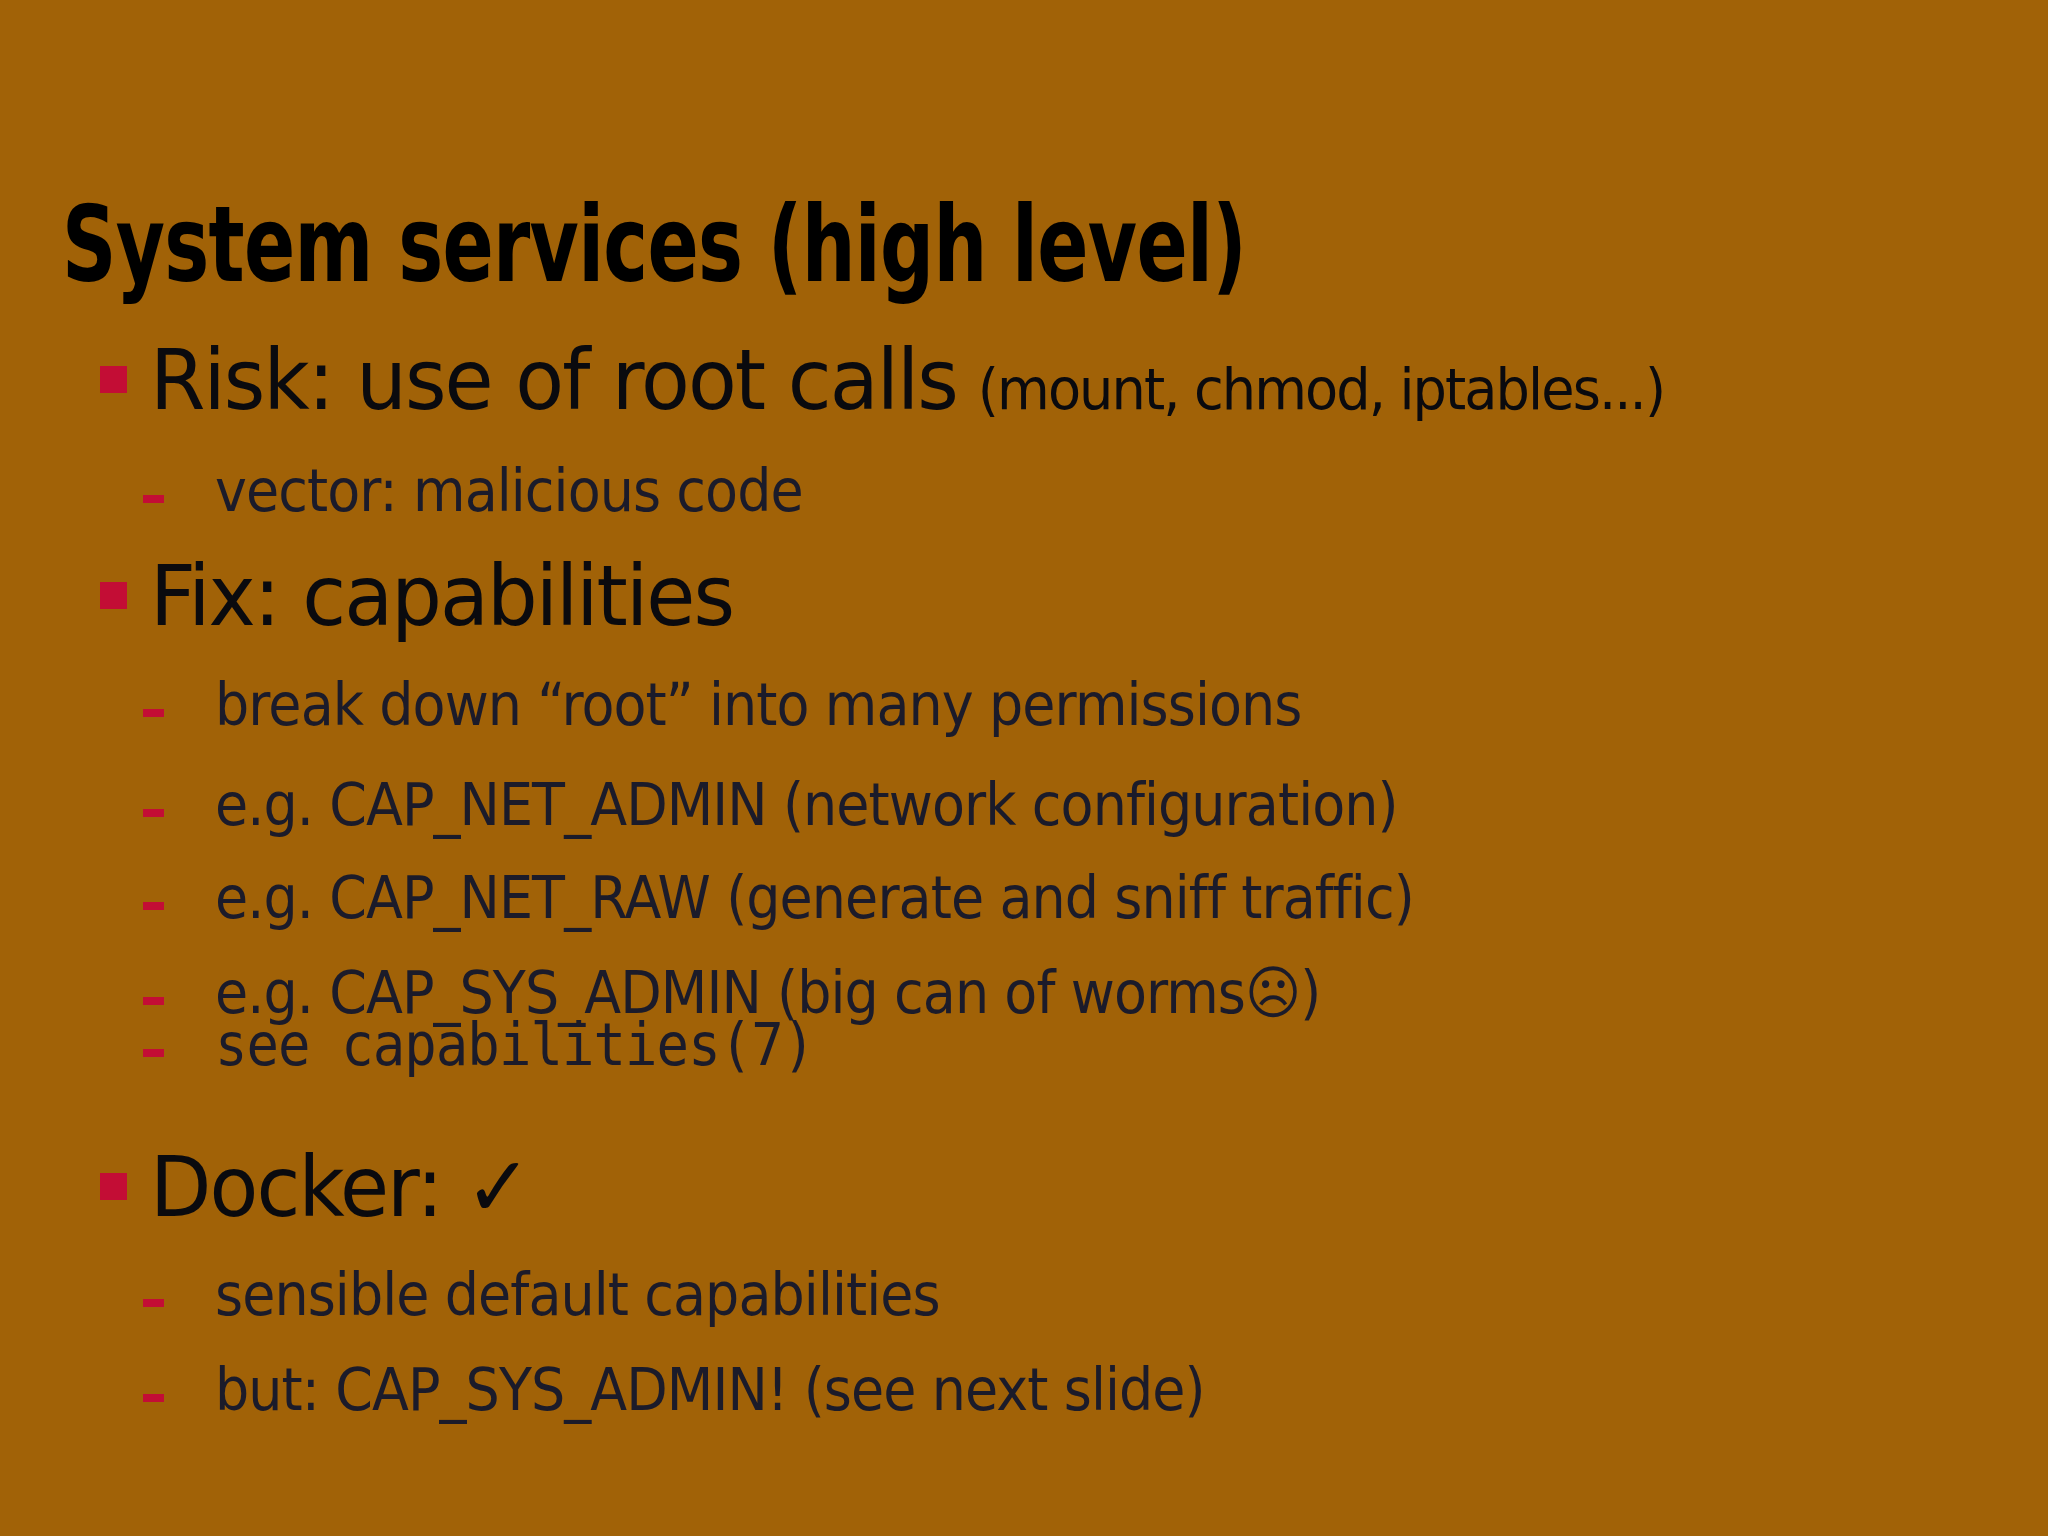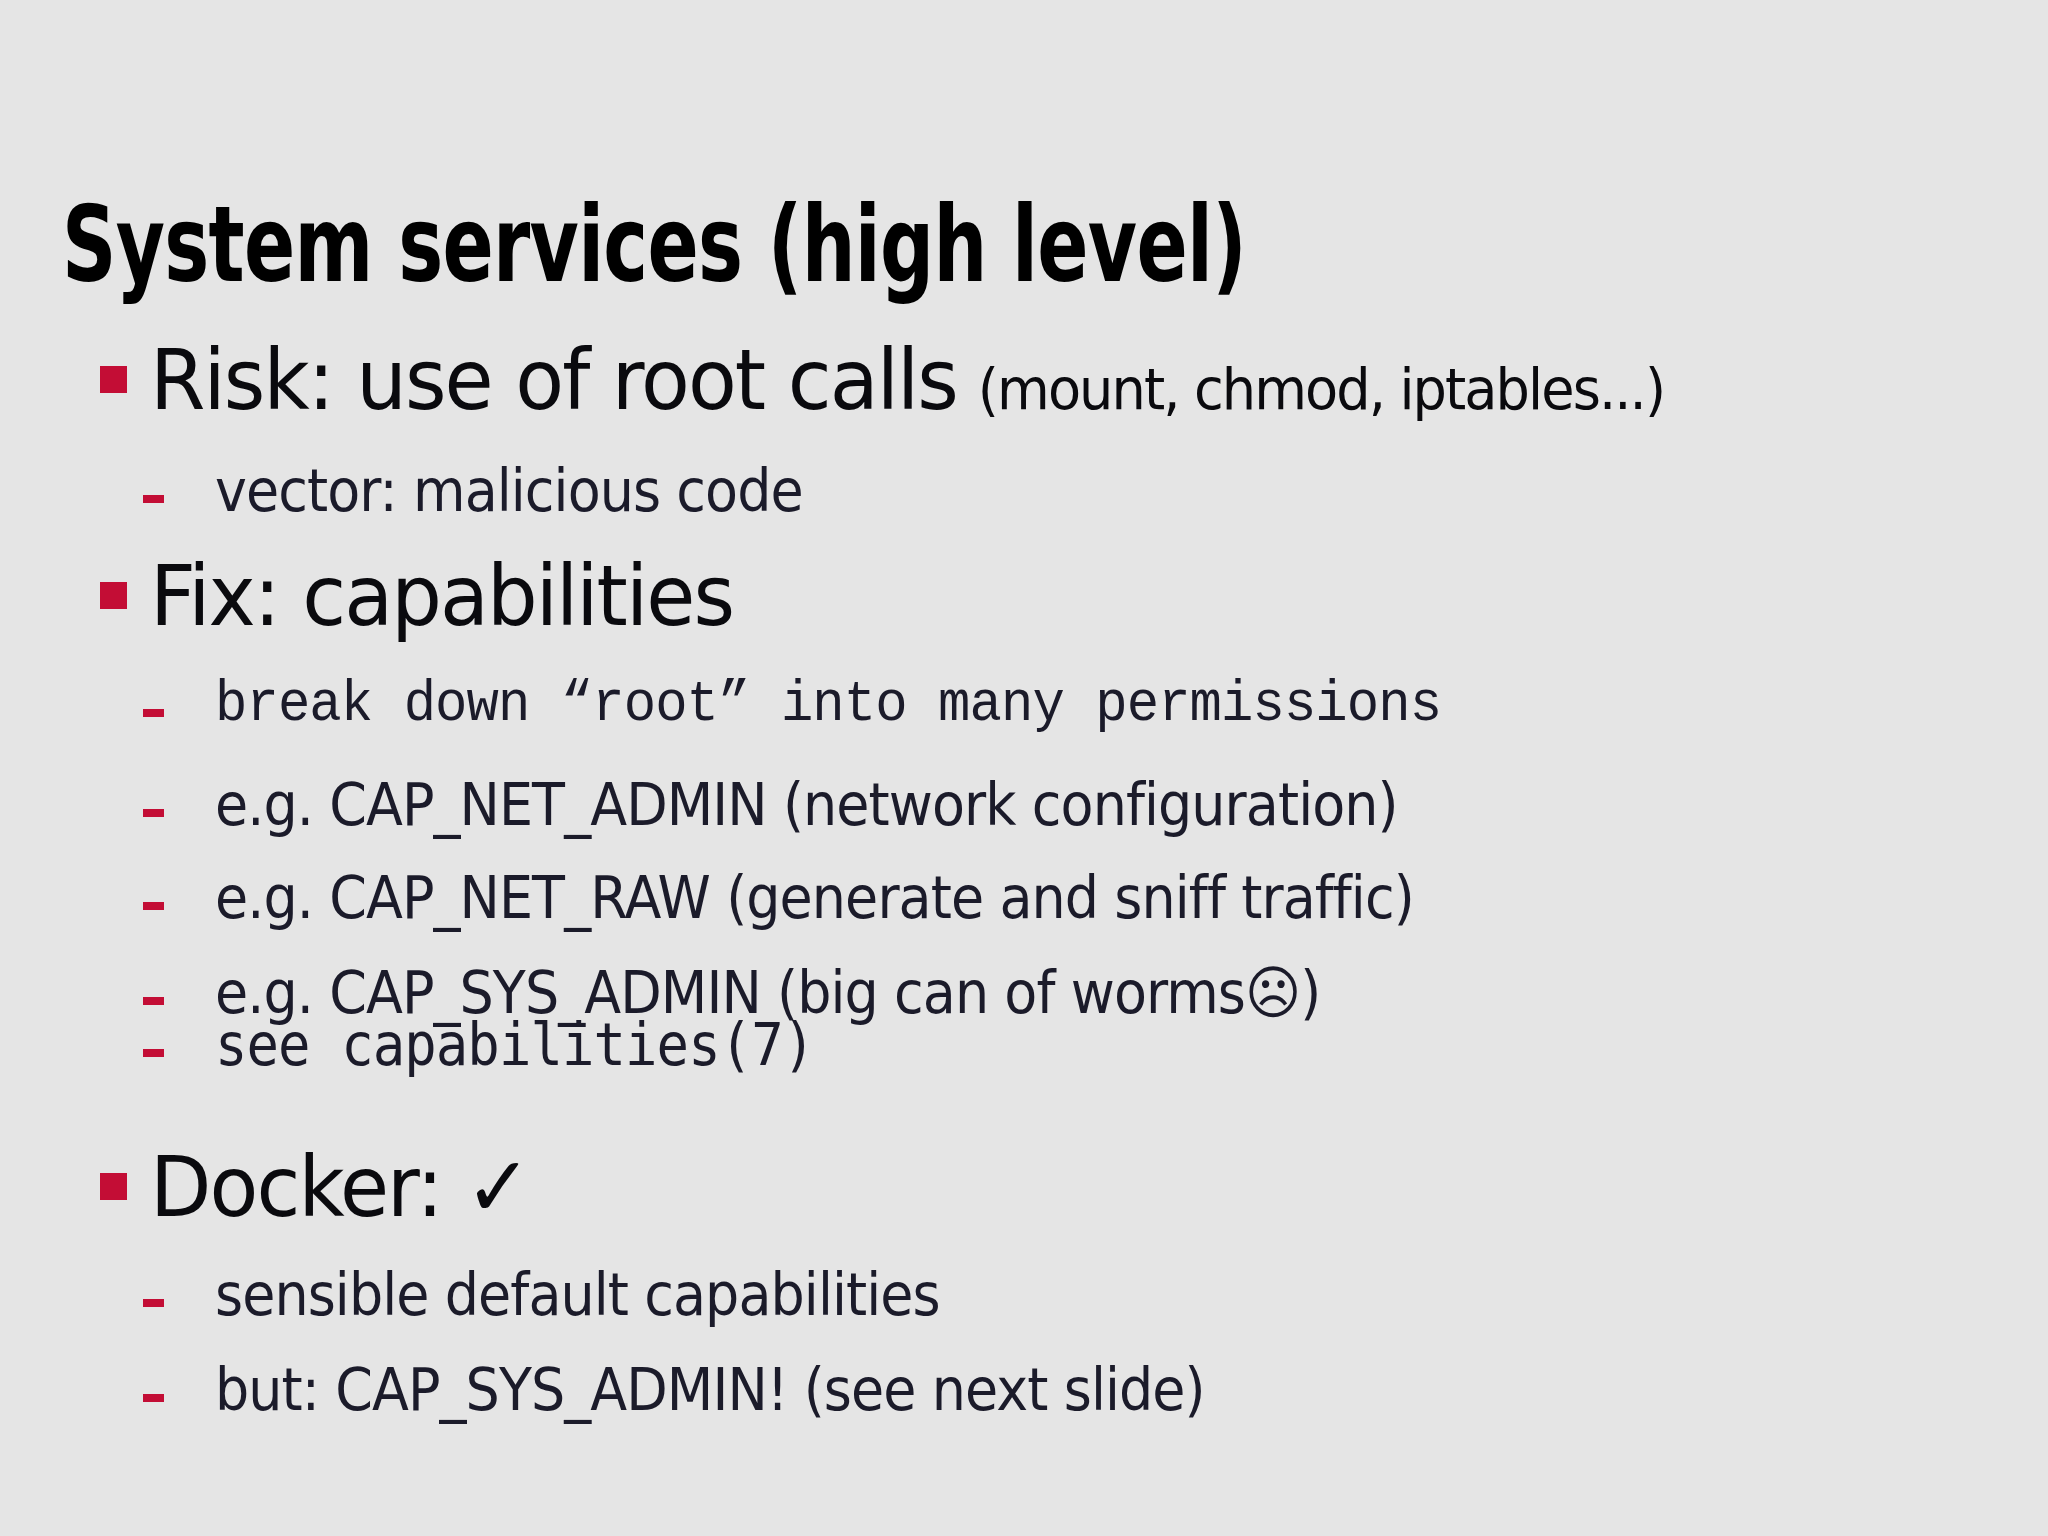--- a/index.html
+++ b/index.html
@@ -10,21 +10,21 @@
   body {
     width: 2048px;
     height: 1536px;
     font-family: "DejaVu Sans", sans-serif;
     overflow: hidden;
   }
   .slide {
     position: relative;
     width: 2048px;
     height: 1536px;
-    background: #e5e5e5;
+    background: #a16207;
   }
   .title {
     position: absolute;
     left: 62px;
     top: 123px;
     font-size: 105px;
     font-weight: bold;
     color: #000000;
     line-height: 1;
     letter-spacing: -1px;
@@ -94,21 +94,21 @@
   <div class="row l2" style="top: 462px; color: rgb(27, 27, 42);">
     <span class="marker" style="background: rgb(195, 13, 53);"></span>
     <span class="text">vector: malicious code</span>
   </div>
 
   <div class="row l1" style="top: 554px; color: rgb(10, 10, 14);">
     <span class="marker" style="background: rgb(195, 13, 53);"></span>
     <span class="text">Fix: capabilities</span>
   </div>
 
-  <div class="row l2" style="top: 676px; color: rgb(27, 27, 42); font-family: Liberation Mono, monospace;">
+  <div class="row l2" style="top: 676px; color: rgb(27, 27, 42);">
     <span class="marker" style="background: rgb(195, 13, 53);"></span>
     <span class="text">break down “root” into many permissions</span>
   </div>
 
   <div class="row l2" style="top: 776px; color: rgb(27, 27, 42);">
     <span class="marker" style="background: rgb(195, 13, 53);"></span>
     <span class="text">e.g. CAP_NET_ADMIN (network configuration)</span>
   </div>
 
   <div class="row l2" style="top: 869px; color: rgb(27, 27, 42);">

